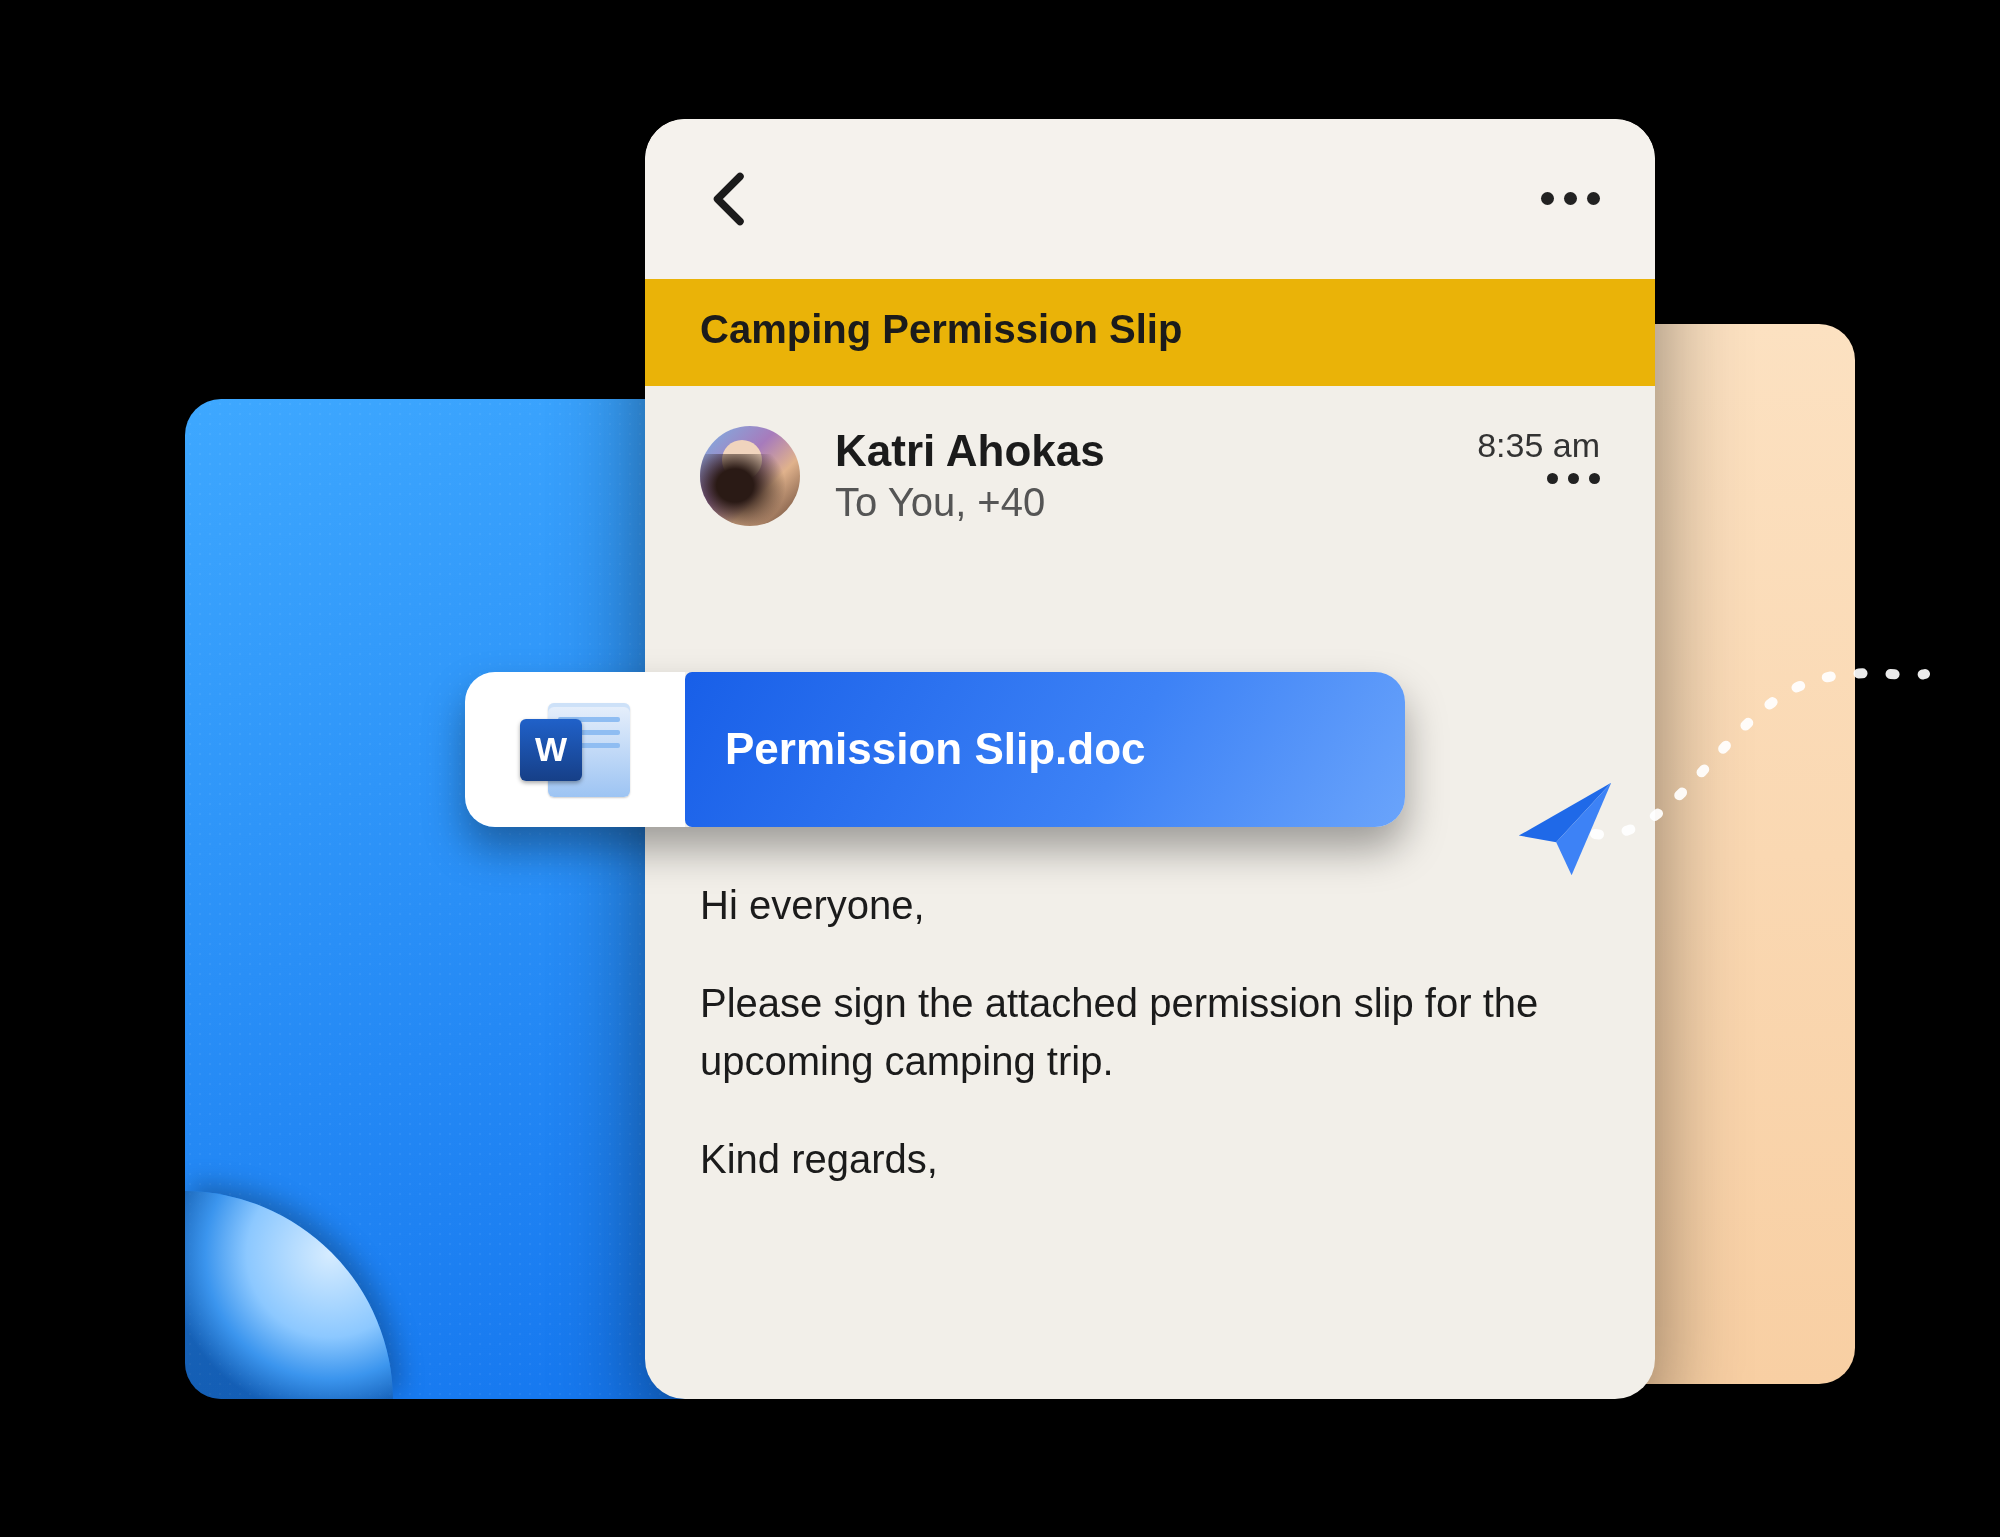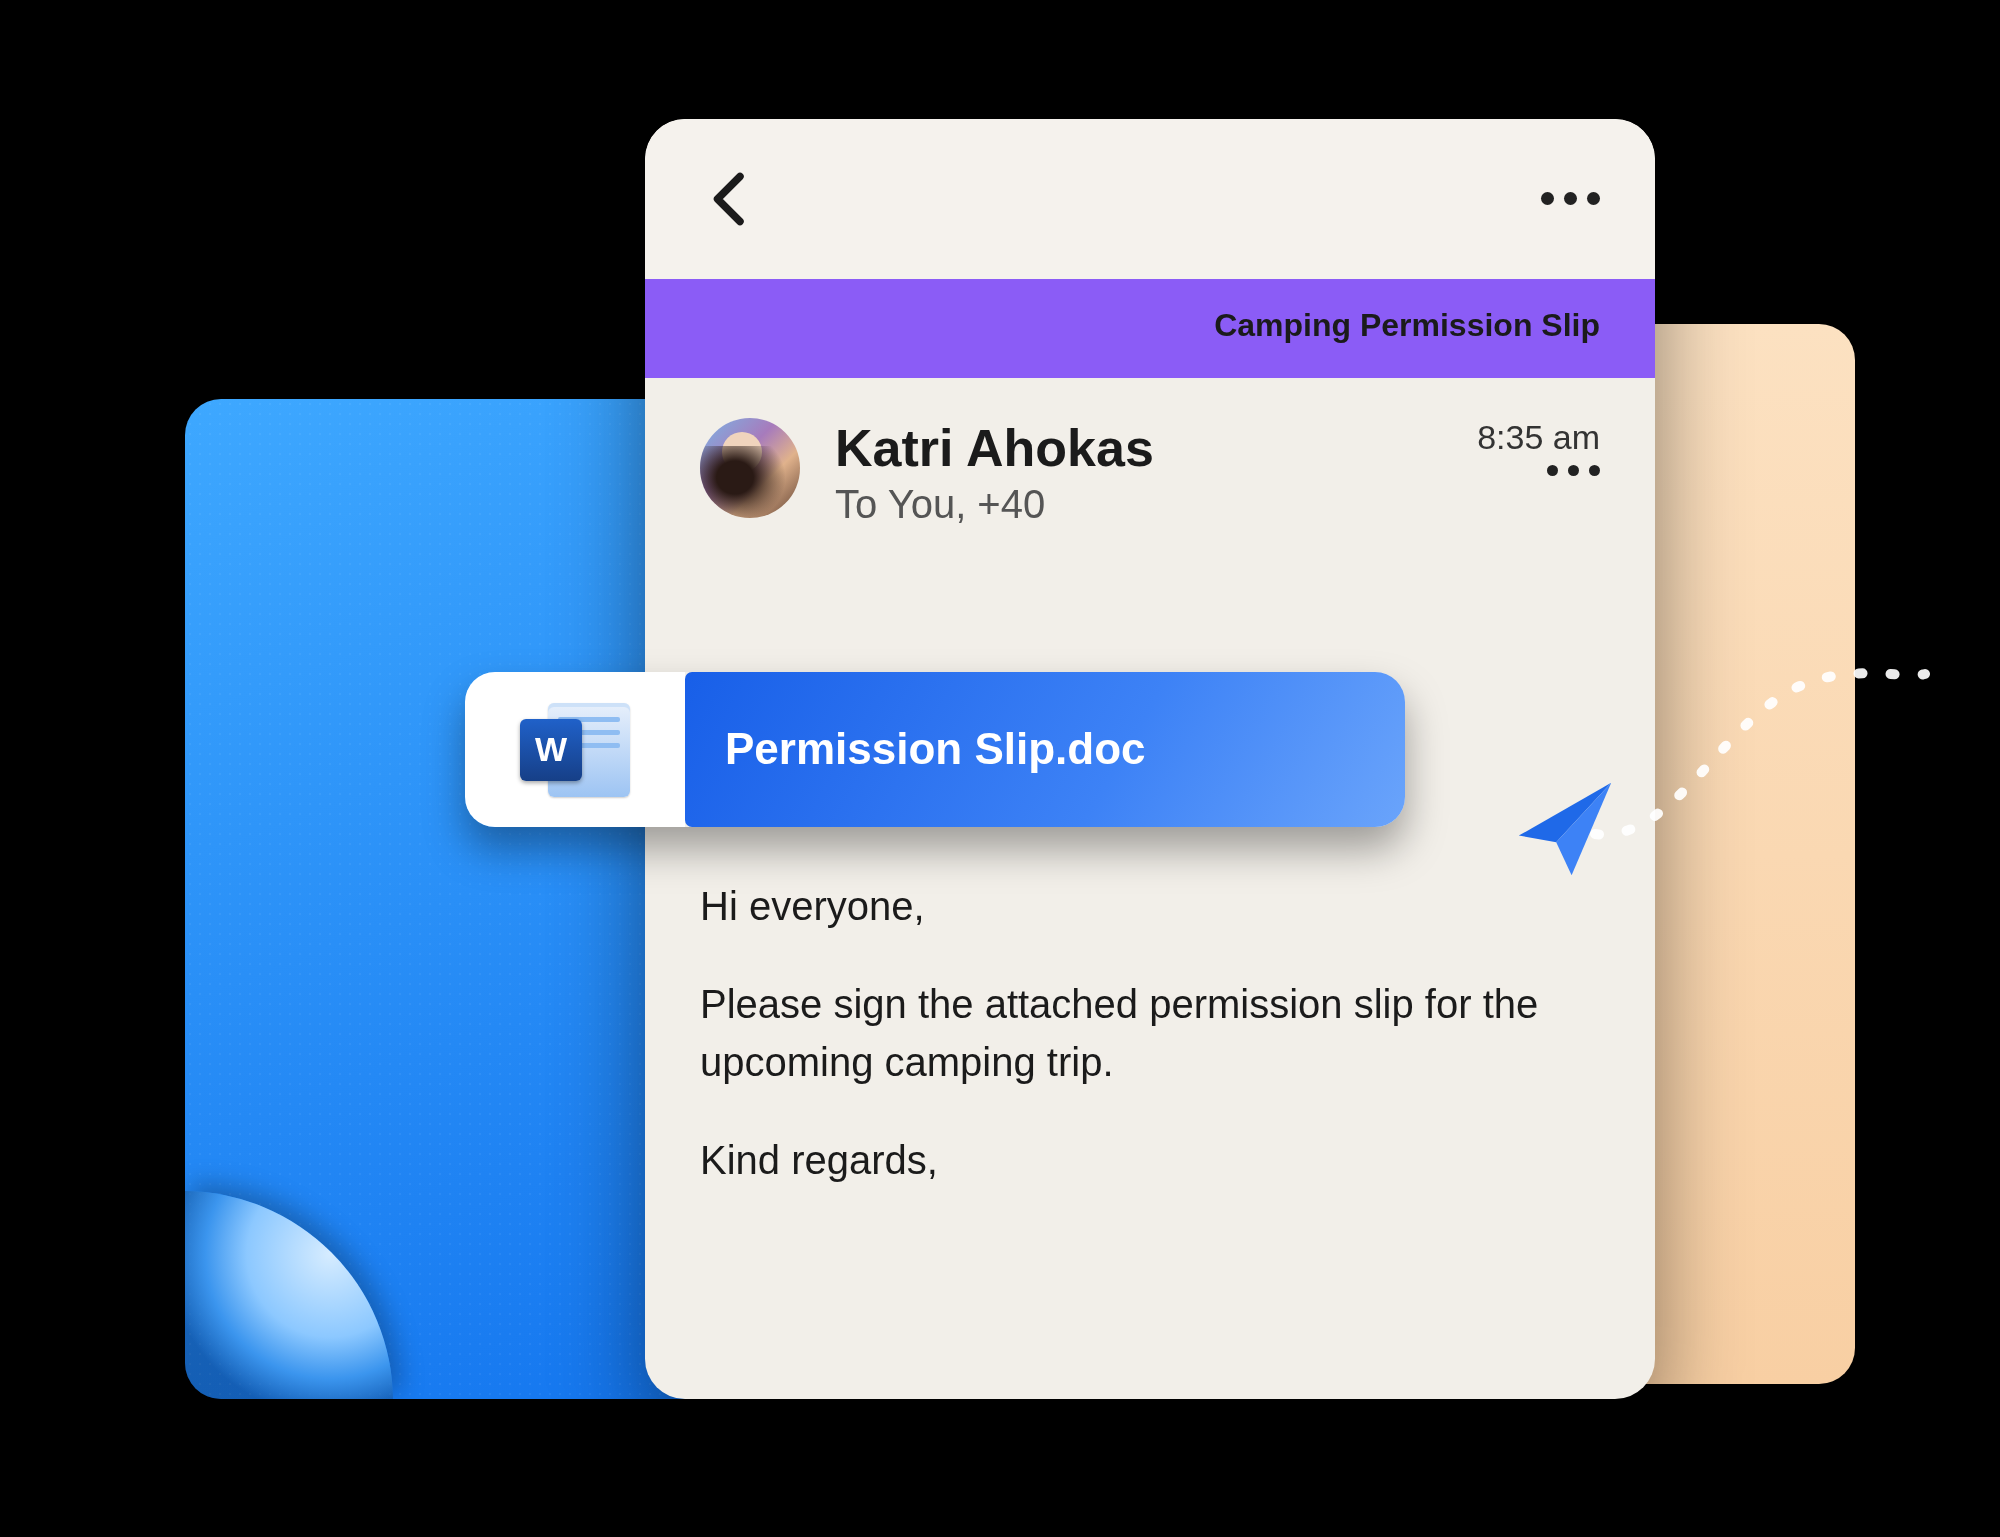--- a/index.html
+++ b/index.html
@@ -95,25 +95,24 @@
       cursor: pointer;
     }
 
     .more-dots { display:flex; gap:10px; cursor:pointer; }
     .more-dots span {
       width: 13px; height:13px; border-radius:50%; background:#222;
     }
 
     .email-subject-bar {
       padding: 28px 55px 34px;
-      background: #8b5cf6;
+      background: #eab308;
       font-weight: 700;
-      font-size: 32px;
+      font-size: 40px;
       color: #1b1b1b;
-      text-align: right;
     }
 
     .email-meta {
       display: flex;
       align-items: flex-start;
       padding: 40px 55px 0;
       gap: 35px;
     }
 
     .avatar {
@@ -136,21 +135,21 @@
     .avatar::after{
       content:"";
       position:absolute;
       left:0; top:28px;
       width:100px; height:90px;
       background:radial-gradient(ellipse at 35% 35%, #2a1a15 20%, transparent 55%);
     }
 
     .meta-text { flex: 1; }
     .sender-name {
-      font-size: 52px;
+      font-size: 44px;
       font-weight: 700;
       color: #1b1b1b;
     }
     .recipients {
       font-size: 40px;
       color: #555;
       margin-top: 4px;
     }
 
     .meta-right {

